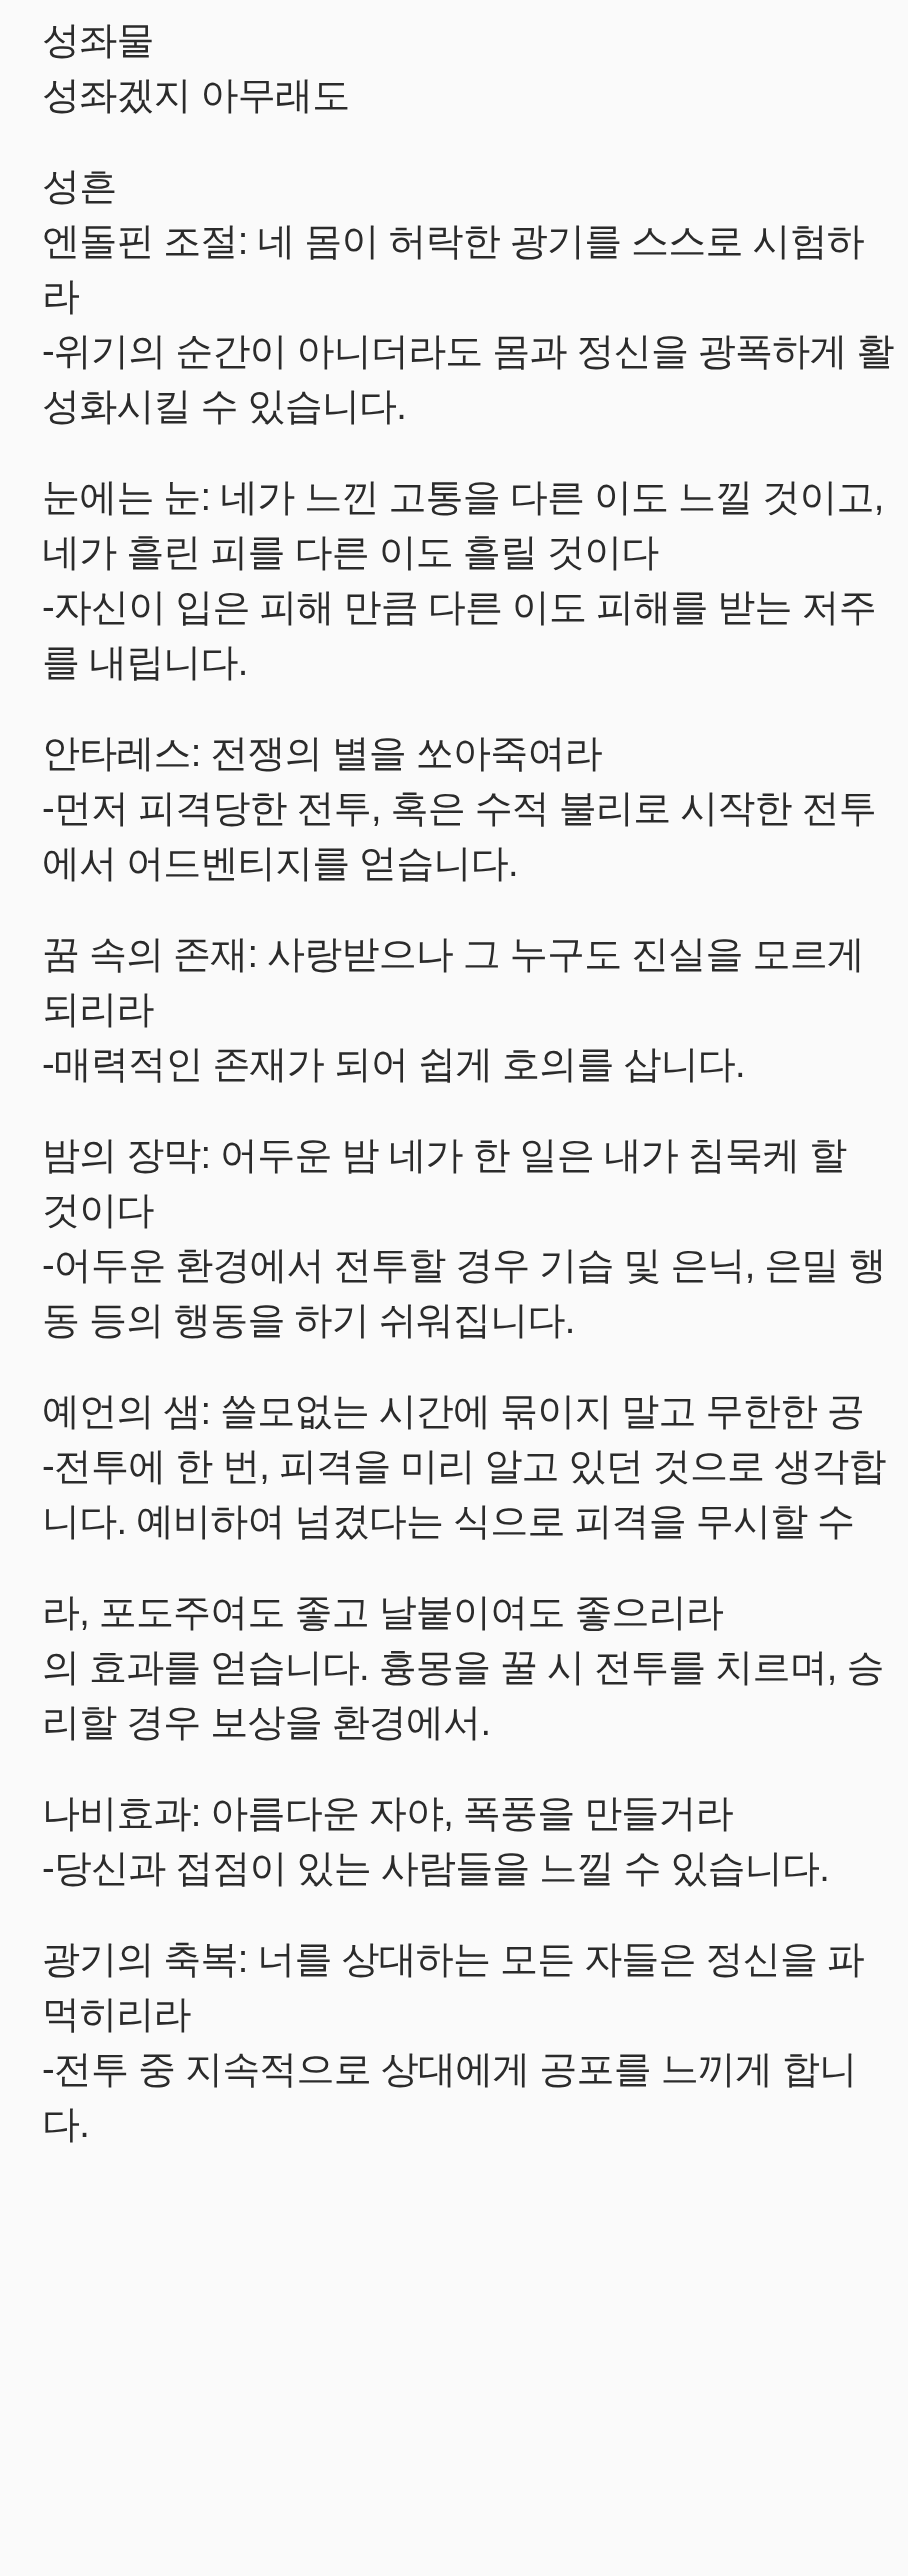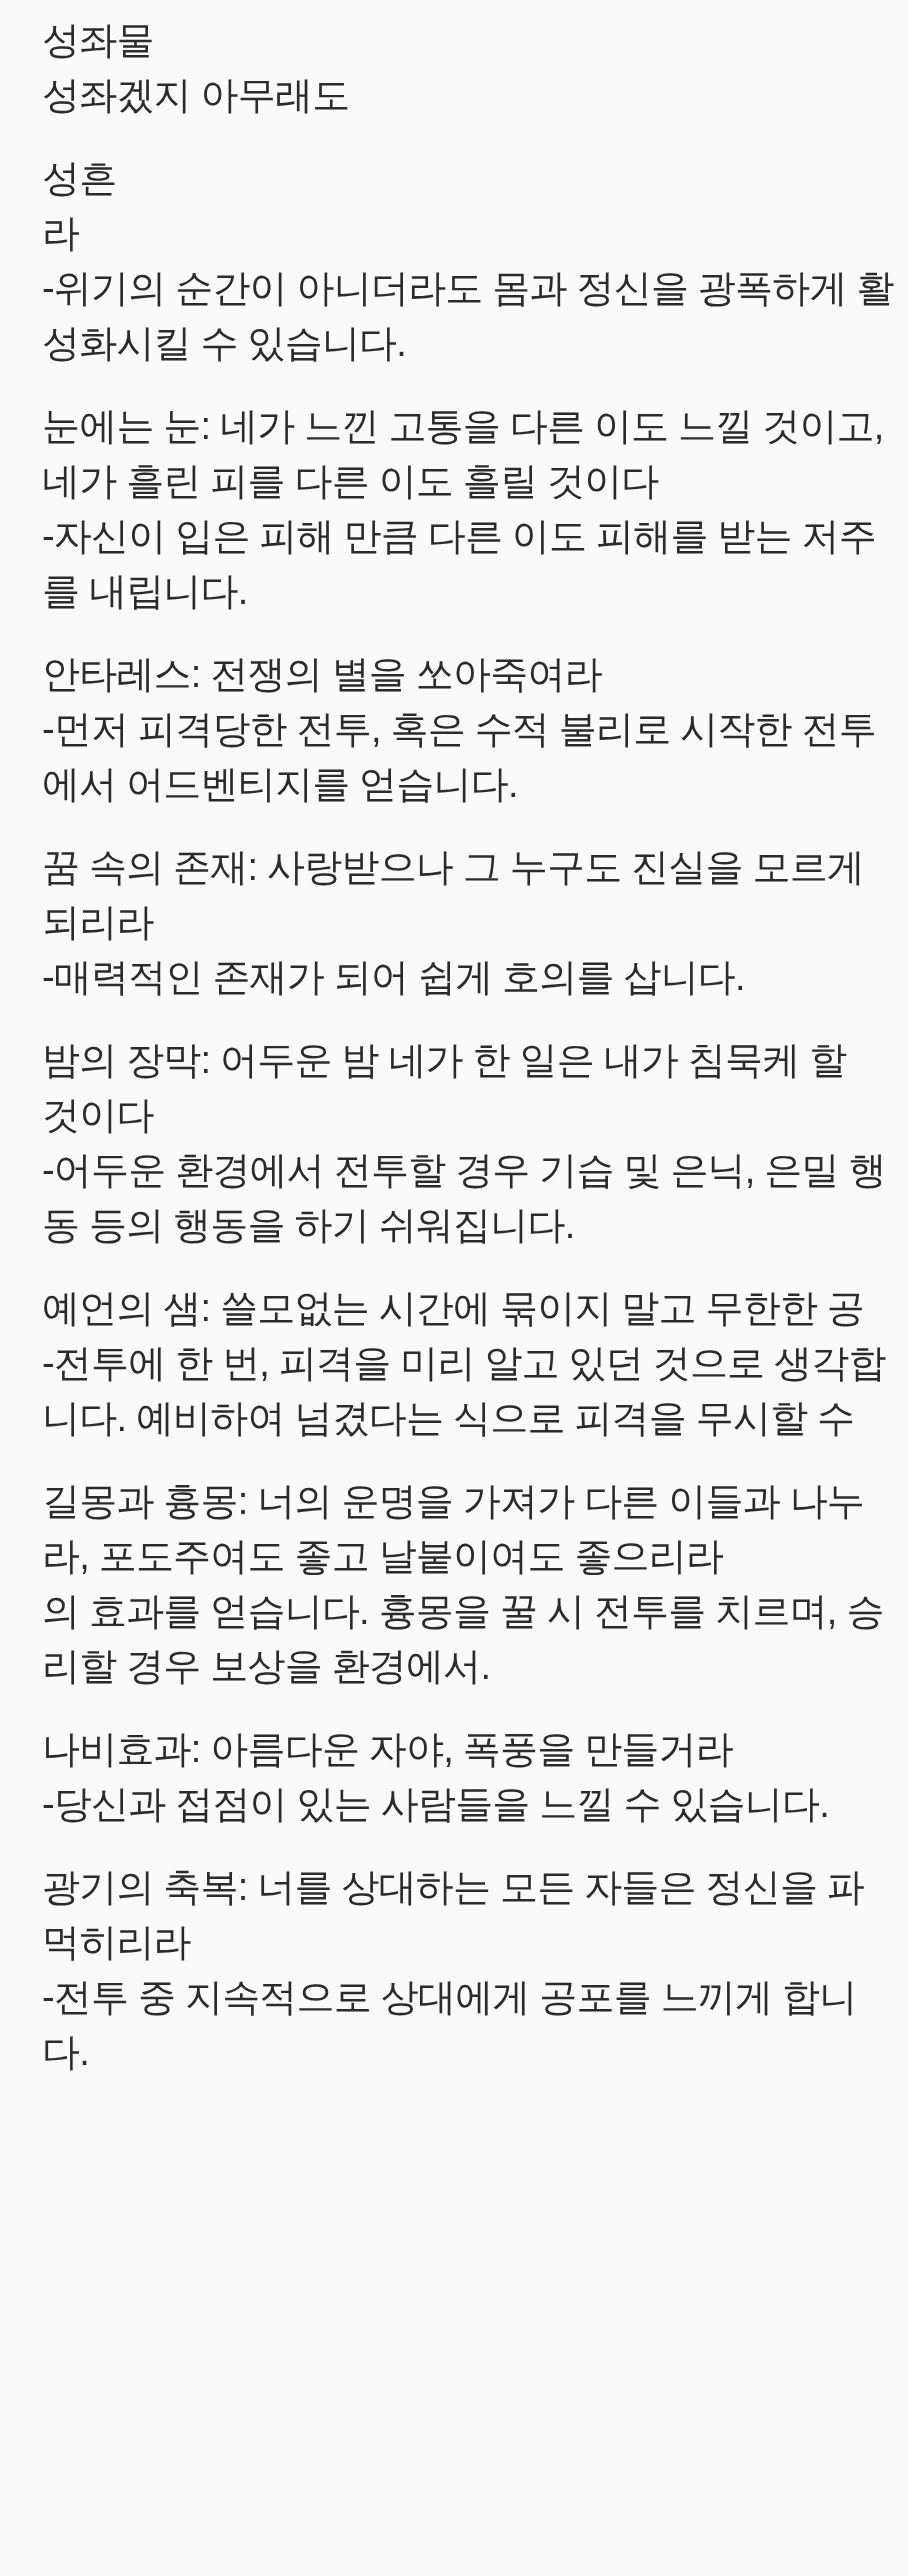--- a/index.html
+++ b/index.html
@@ -17,38 +17,39 @@
     width: 908px;
     padding: 12.6px 40px 0 42px;
     font-family: "Liberation Sans", "DejaVu Sans", sans-serif;
     font-size: 38px;
     line-height: 55px;
     letter-spacing: -0.8px;
     color: #2b2b2b;
     font-weight: 400;
   }
   .block + .block {
-    margin-top: 28px; 
+    margin-top: 36px; 
   }
   .line {
     height: 55px;
     white-space: pre;
     overflow: visible;
   }
 </style>
 </head>
 <body style="background: rgb(250, 250, 250);">
 
 <div class="doc" style="color: rgb(43, 43, 43);">
     <div class="block">
       <div class="line">성좌물</div>
       <div class="line">성좌겠지 아무래도</div>
     </div>
     <div class="block">
       <div class="line">성흔</div>
+      <div class="line">엔돌핀 조절: 네 몸이 허락한 광기를 스스로 시험하</div>
       <div class="line">라</div>
       <div class="line">-위기의 순간이 아니더라도 몸과 정신을 광폭하게 활</div>
       <div class="line">성화시킬 수 있습니다.</div>
     </div>
     <div class="block">
       <div class="line">눈에는 눈: 네가 느낀 고통을 다른 이도 느낄 것이고,</div>
       <div class="line">네가 흘린 피를 다른 이도 흘릴 것이다</div>
       <div class="line">-자신이 입은 피해 만큼 다른 이도 피해를 받는 저주</div>
       <div class="line">를 내립니다.</div>
     </div>
@@ -67,21 +68,20 @@
       <div class="line">것이다</div>
       <div class="line">-어두운 환경에서 전투할 경우 기습 및 은닉, 은밀 행</div>
       <div class="line">동 등의 행동을 하기 쉬워집니다.</div>
     </div>
     <div class="block">
       <div class="line">예언의 샘: 쓸모없는 시간에 묶이지 말고 무한한 공</div>
       <div class="line">-전투에 한 번, 피격을 미리 알고 있던 것으로 생각합</div>
       <div class="line">니다. 예비하여 넘겼다는 식으로 피격을 무시할 수</div>
     </div>
     <div class="block">
-      <div class="line">길몽과 흉몽: 너의 운명을 가져가 다른 이들과 나누</div>
       <div class="line">라, 포도주여도 좋고 날붙이여도 좋으리라</div>
       <div class="line">의 효과를 얻습니다. 흉몽을 꿀 시 전투를 치르며, 승</div>
       <div class="line">리할 경우 보상을 환경에서.</div>
     </div>
     <div class="block">
       <div class="line">나비효과: 아름다운 자야, 폭풍을 만들거라</div>
       <div class="line">-당신과 접점이 있는 사람들을 느낄 수 있습니다.</div>
     </div>
     <div class="block">
       <div class="line">광기의 축복: 너를 상대하는 모든 자들은 정신을 파</div>

